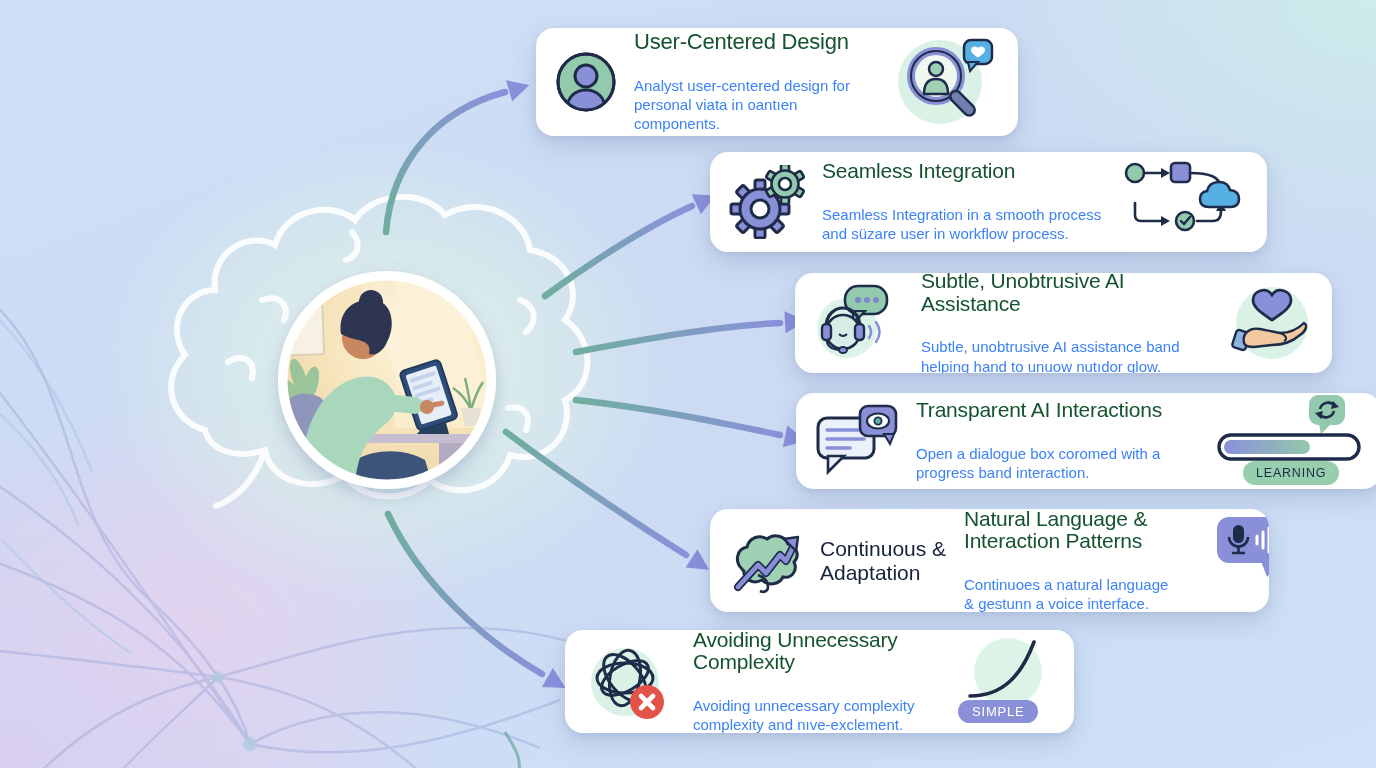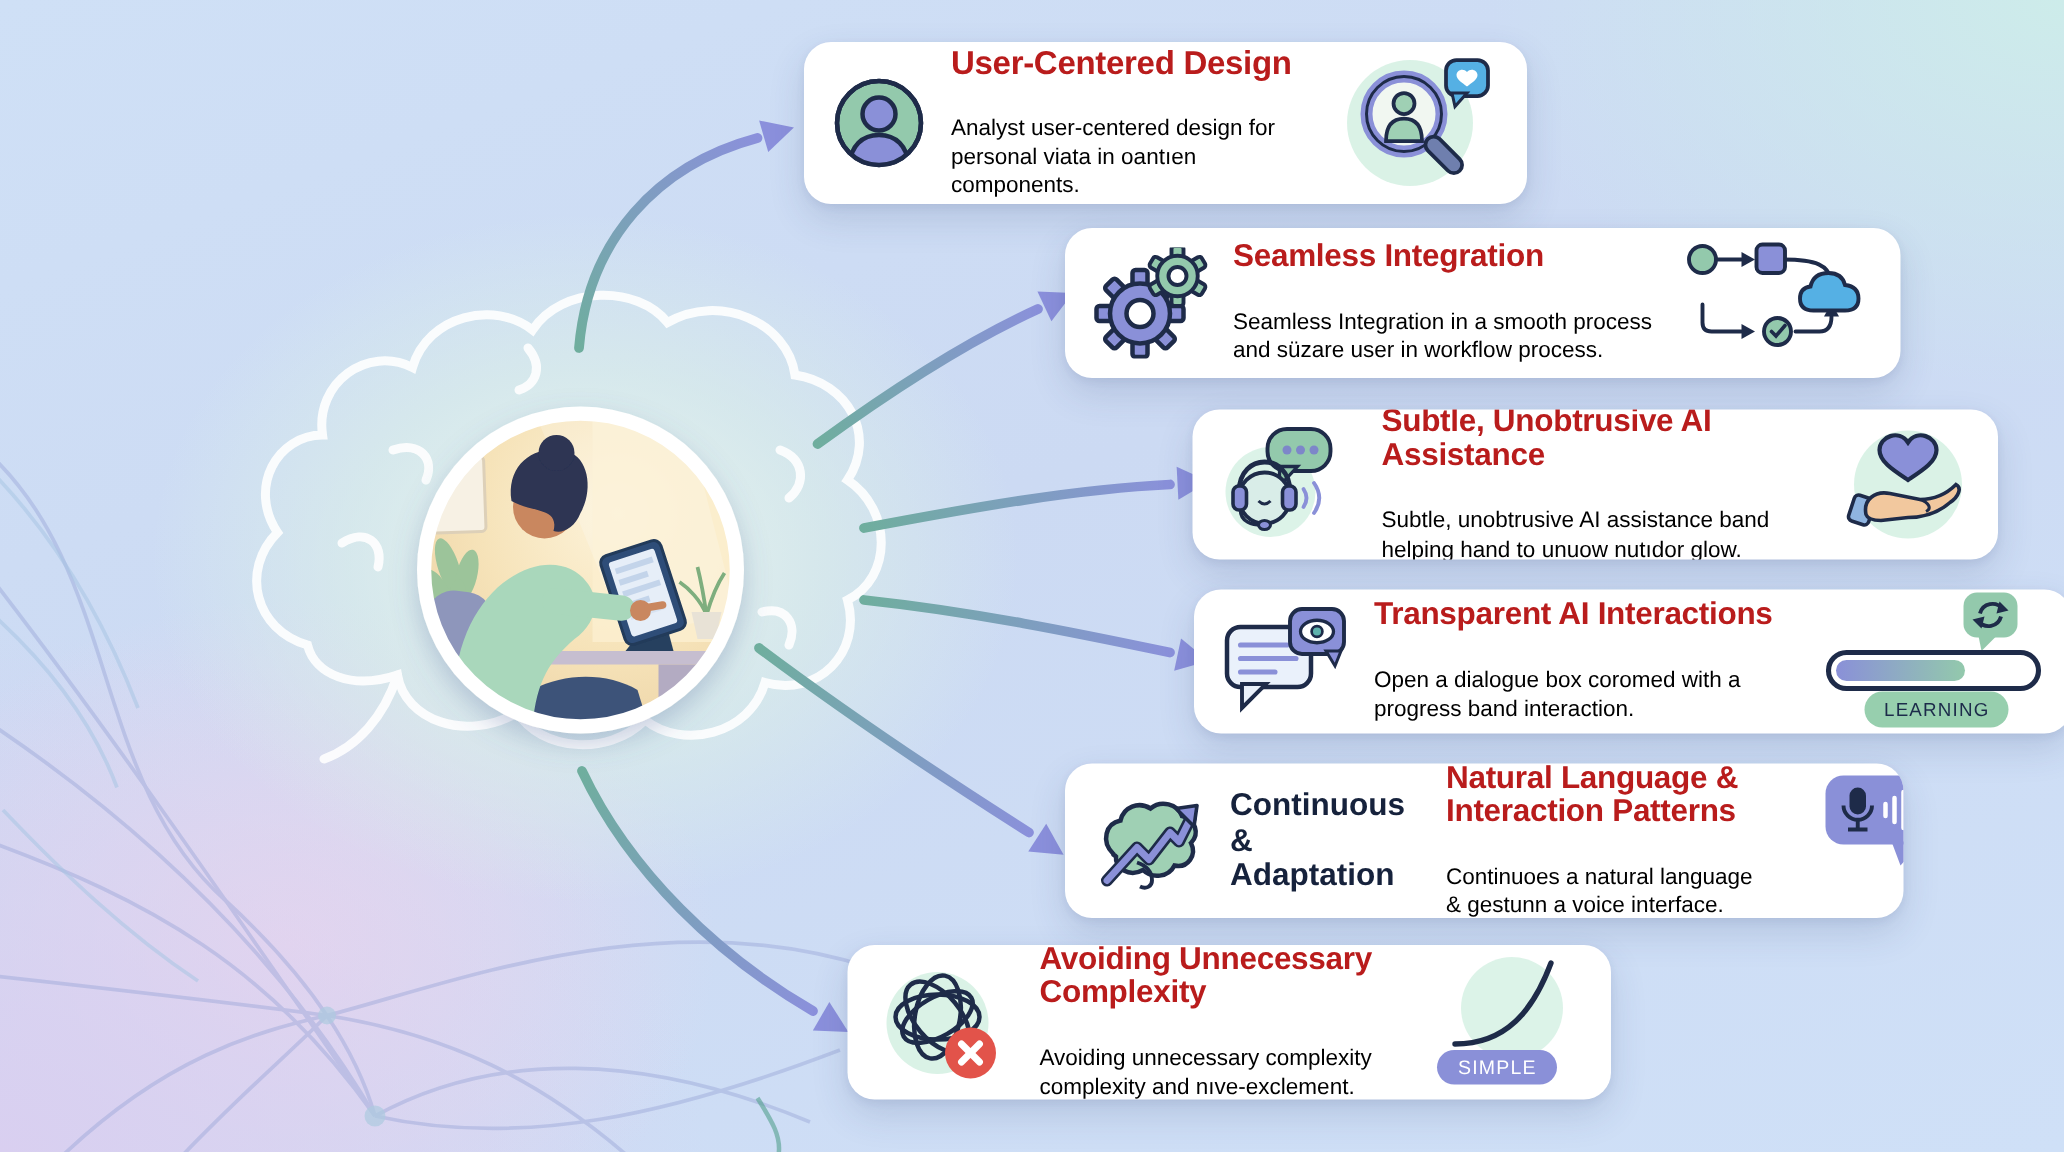--- a/index.html
+++ b/index.html
@@ -24,32 +24,32 @@
     overflow:hidden;
   }
   .c1{left:536px;top:28px;width:482px;height:108px}
   .c2{left:710px;top:152px;width:557px;height:100px}
   .c3{left:795px;top:273px;width:537px;height:100px}
   .c4{left:796px;top:393px;width:585px;height:96px}
   .c5{left:710px;top:509px;width:559px;height:103px;padding-right:0}
   .c6{left:565px;top:630px;width:509px;height:103px}
 
   .txt{flex:1 1 auto;min-width:0}
-  .title{font-weight:bold;color:#b91c1c;font-size:21px;line-height:1.08;letter-spacing:-.2px}
+  .title{font-weight:normal;color:#14532d;font-size:21px;line-height:1.08;letter-spacing:-.2px}
   .c1 .title{font-size:22px}
-  .desc{color:#000000;font-size:15px;line-height:1.28;margin-top:22px}
+  .desc{color:#3b82f6;font-size:15px;line-height:1.28;margin-top:22px}
   .c1 .desc{max-width:250px}
   .c2 .desc{max-width:290px}
   .c3 .desc{max-width:290px}
   .c4 .desc{max-width:260px}
   .c5 .desc{max-width:215px}
   .c6 .desc{max-width:240px}
   .c5 .title{max-width:205px}
   .c6 .title{max-width:240px}
-  .hleft{font-weight:bold;color:#16223c;font-size:21px;line-height:1.12;width:128px;flex:0 0 auto}
+  .hleft{font-weight:normal;color:#16223c;font-size:21px;line-height:1.12;width:128px;flex:0 0 auto}
 
   .iconL{flex:0 0 auto}
   .iconR{flex:0 0 auto;margin-left:auto}
   .c5 .txt{flex:0 0 auto;width:235px}
   .c5-illu{position:relative;flex:0 0 auto;margin-left:auto;height:103px;width:148px}
 
   .pill{
     display:inline-block;border-radius:13px;font-weight:normal;text-align:center;
   }
   .pill-learning{background:#97cfae;color:#1c2b4a;font-size:12.5px;letter-spacing:.8px;padding:5px 13px}

